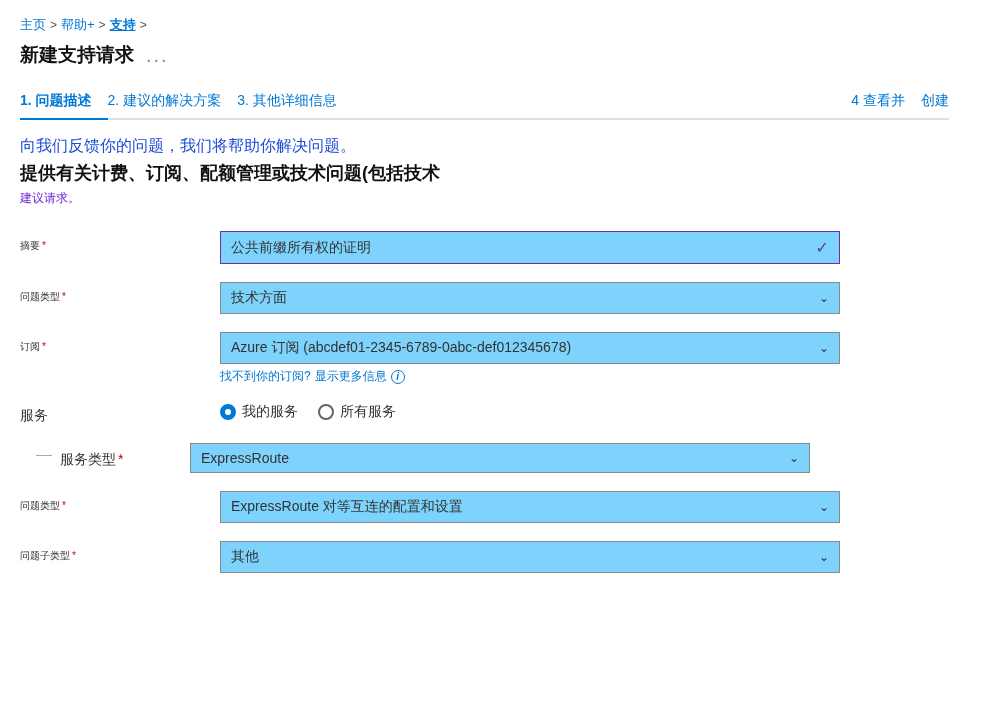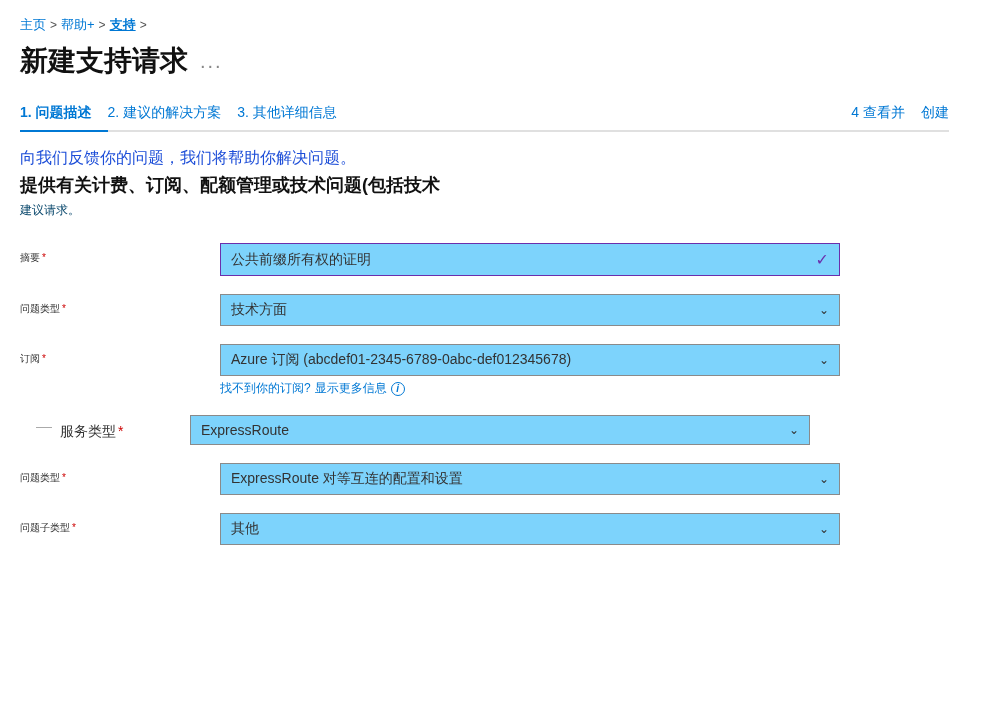--- a/index.html
+++ b/index.html
@@ -37,21 +37,21 @@
       font-weight: 600;
     }
     
     .page-title-row {
       display: flex;
       align-items: center;
       gap: 12px;
       margin-bottom: 24px;
     }
     .page-title {
-      font-size: 28px;
+      font-size: 19px;
       font-weight: 600;
       color: #111;
     }
     .page-title-ellipsis {
       font-size: 20px;
       color: #888;
       letter-spacing: 2px;
       cursor: pointer;
     }
     
@@ -98,21 +98,21 @@
     }
     .suggestion-text {
       font-size: 18px;
       font-weight: 600;
       color: #111;
       line-height: 1.4;
       margin-bottom: 4px;
     }
     .sub-suggestion {
       font-size: 12px;
-      color: #0c4a6e;
+      color: #6d28d9;
       margin-bottom: 24px;
     }
     
     .form-section {
       margin-top: 8px;
     }
     .form-row {
       display: flex;
       align-items: flex-start;
       margin-bottom: 18px;
@@ -345,20 +345,38 @@
           <span class="dropdown-arrow">⌄</span>
         </div>
         <div class="helper-link">
           <span>找不到你的订阅?</span>
           <a>显示更多信息</a>
           <span class="info-icon">i</span>
         </div>
       </div>
     </div>
 
+    <div class="form-row">
+      <div class="form-label service-form-label">
+        <span>服务</span>
+      </div>
+      <div class="form-control-area">
+        <div class="radio-group">
+          <label class="radio-option">
+            <div class="radio-circle selected">
+            </div>
+            <span>我的服务</span>
+          </label>
+          <label class="radio-option">
+            <div class="radio-circle unselected"></div>
+            <span>所有服务</span>
+          </label>
+        </div>
+      </div>
+    </div>
 
     <div class="service-type-row">
       <div class="indent-line"></div>
       <div class="service-type-label">
         <span>服务类型</span><span class="required">*</span>
       </div>
       <div class="form-control-area">
         <div class="dropdown">
           <span class="dropdown-value">ExpressRoute</span>
           <span class="dropdown-arrow">⌄</span>

